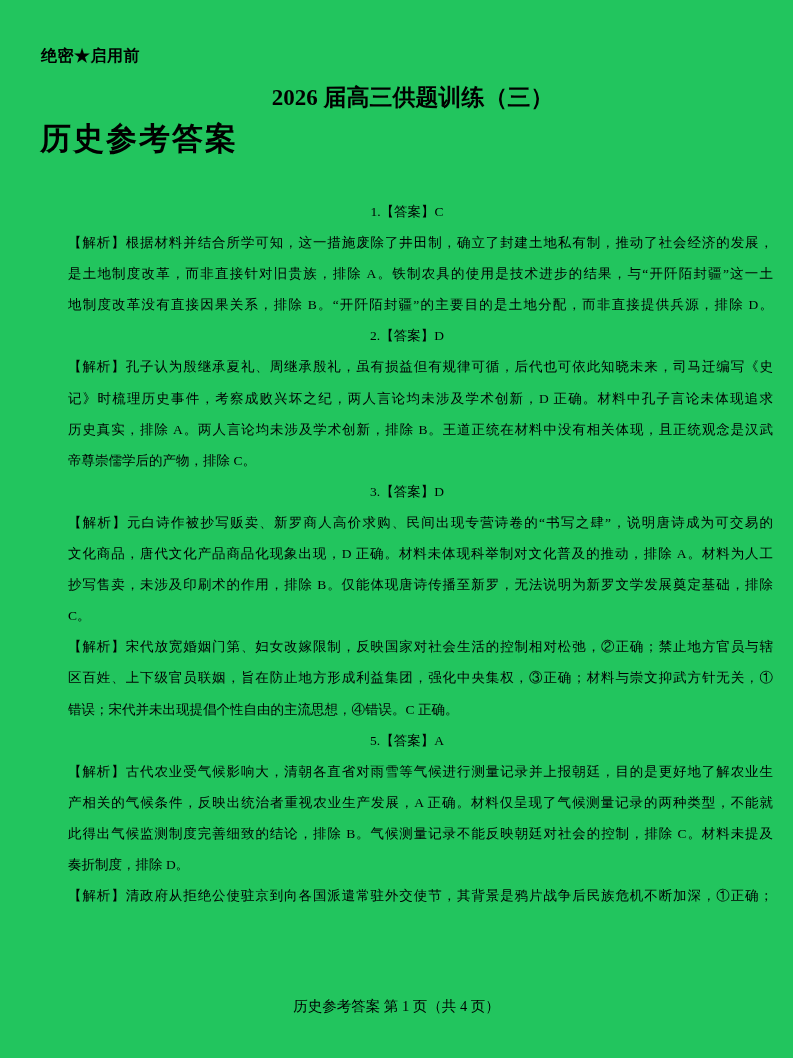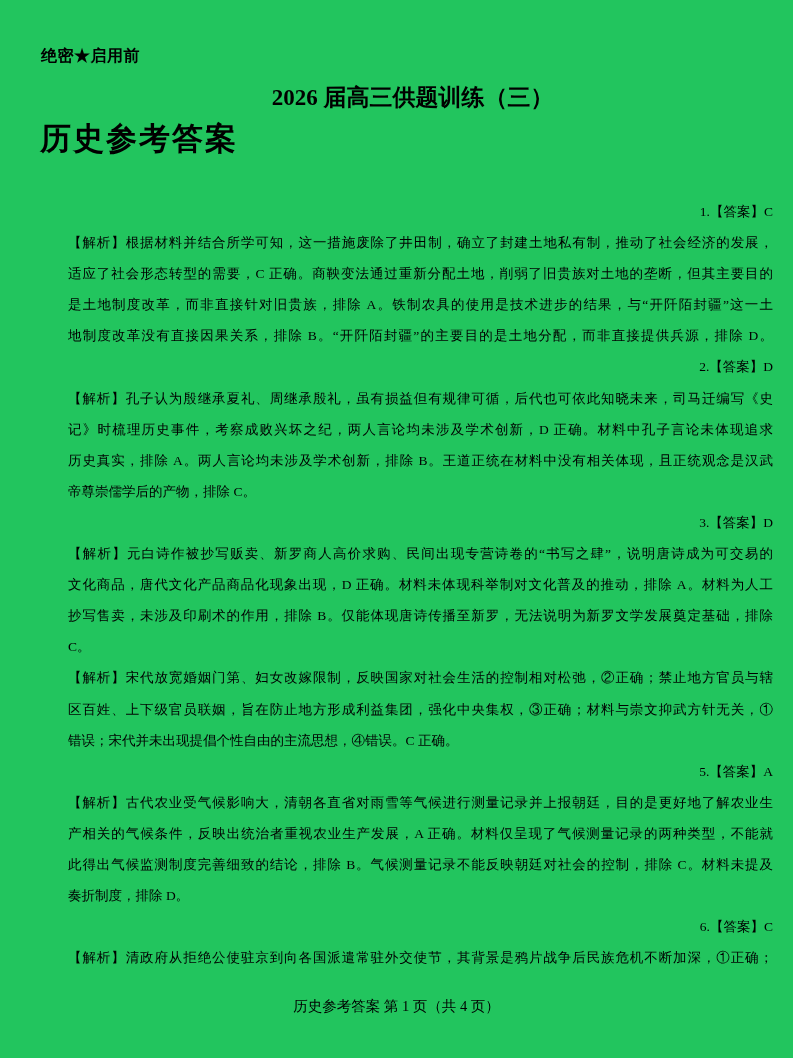--- a/index.html
+++ b/index.html
@@ -52,21 +52,21 @@
   }
   .answers {
     position: absolute;
     top: 196px;
     left: 41px;
     width: 732px;
     font-size: 13.5px;
     line-height: 31.1px;
   }
   .answer-line {
-    text-align: right;
+    text-align: center;
     white-space: nowrap;
   }
   .analysis {
     margin-left: 27px;
   }
   .line {
     text-align: justify;
     text-align-last: justify;
   }
   .line.short {
@@ -90,21 +90,20 @@
 
   <h1 class="exam-title">2026 届高三供题训练（三）</h1>
 
   <h2 class="subject-title">历史参考答案</h2>
 
   <div class="answers">
       <div class="answer-block">
         <div class="answer-line">1.【答案】C</div>
         <div class="analysis">
           <div class="line">【解析】根据材料并结合所学可知，这一措施废除了井田制，确立了封建土地私有制，推动了社会经济的发展，</div>
-          <div class="line">适应了社会形态转型的需要，C 正确。商鞅变法通过重新分配土地，削弱了旧贵族对土地的垄断，但其主要目的</div>
           <div class="line">是土地制度改革，而非直接针对旧贵族，排除 A。铁制农具的使用是技术进步的结果，与“开阡陌封疆”这一土</div>
           <div class="line">地制度改革没有直接因果关系，排除 B。“开阡陌封疆”的主要目的是土地分配，而非直接提供兵源，排除 D。</div>
         </div>
       </div>
       <div class="answer-block">
         <div class="answer-line">2.【答案】D</div>
         <div class="analysis">
           <div class="line">【解析】孔子认为殷继承夏礼、周继承殷礼，虽有损益但有规律可循，后代也可依此知晓未来，司马迁编写《史</div>
           <div class="line">记》时梳理历史事件，考察成败兴坏之纪，两人言论均未涉及学术创新，D 正确。材料中孔子言论未体现追求</div>
           <div class="line">历史真实，排除 A。两人言论均未涉及学术创新，排除 B。王道正统在材料中没有相关体现，且正统观念是汉武</div>
@@ -130,21 +129,20 @@
       <div class="answer-block">
         <div class="answer-line">5.【答案】A</div>
         <div class="analysis">
           <div class="line">【解析】古代农业受气候影响大，清朝各直省对雨雪等气候进行测量记录并上报朝廷，目的是更好地了解农业生</div>
           <div class="line">产相关的气候条件，反映出统治者重视农业生产发展，A 正确。材料仅呈现了气候测量记录的两种类型，不能就</div>
           <div class="line">此得出气候监测制度完善细致的结论，排除 B。气候测量记录不能反映朝廷对社会的控制，排除 C。材料未提及</div>
           <div class="line short">奏折制度，排除 D。</div>
         </div>
       </div>
       <div class="answer-block">
-        <div class="answer-line">6.【答案】C</div>
         <div class="analysis">
           <div class="line">【解析】清政府从拒绝公使驻京到向各国派遣常驻外交使节，其背景是鸦片战争后民族危机不断加深，①正确；</div>
         </div>
       </div>
     </div>
 
   <div class="footer">历史参考答案  第 1 页（共 4 页）</div>
 </div>
 
 </body></html>

